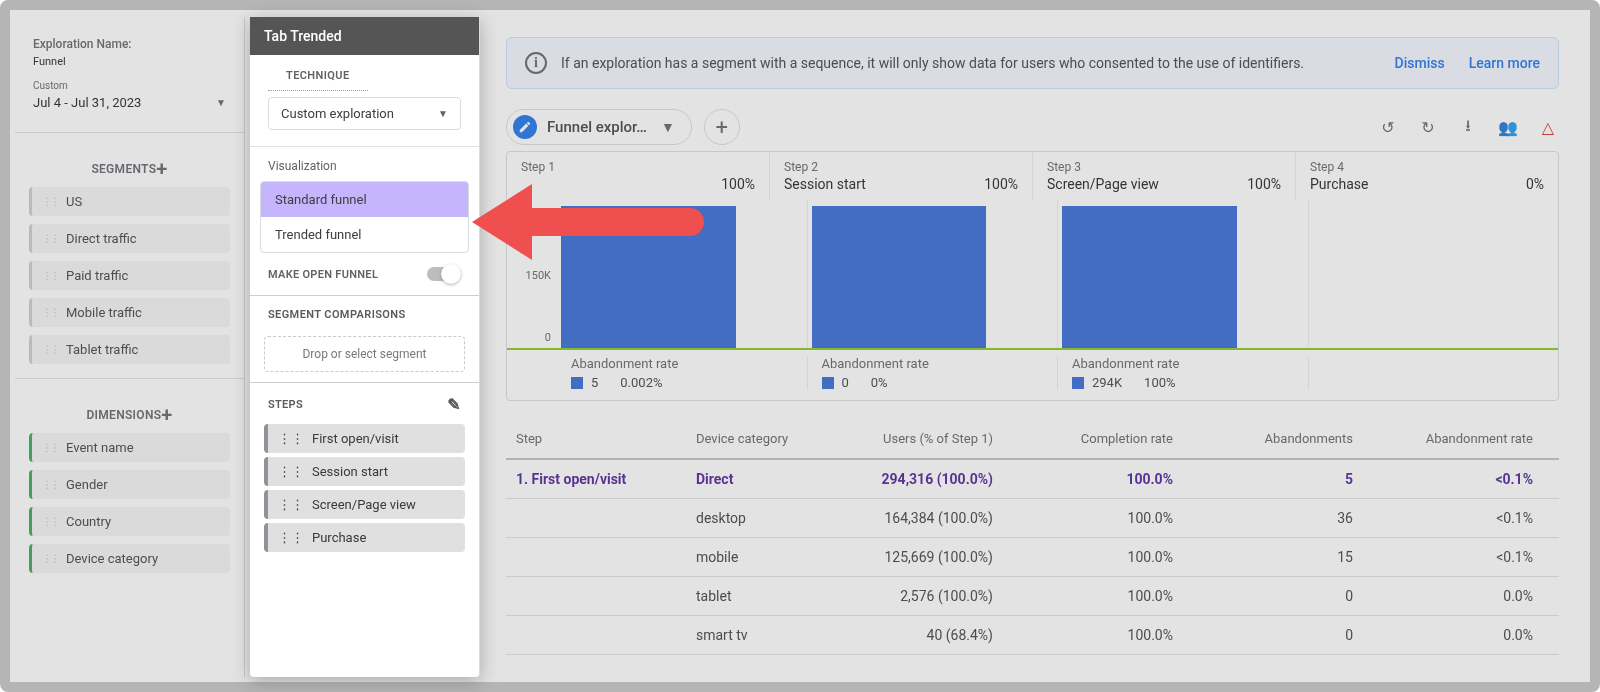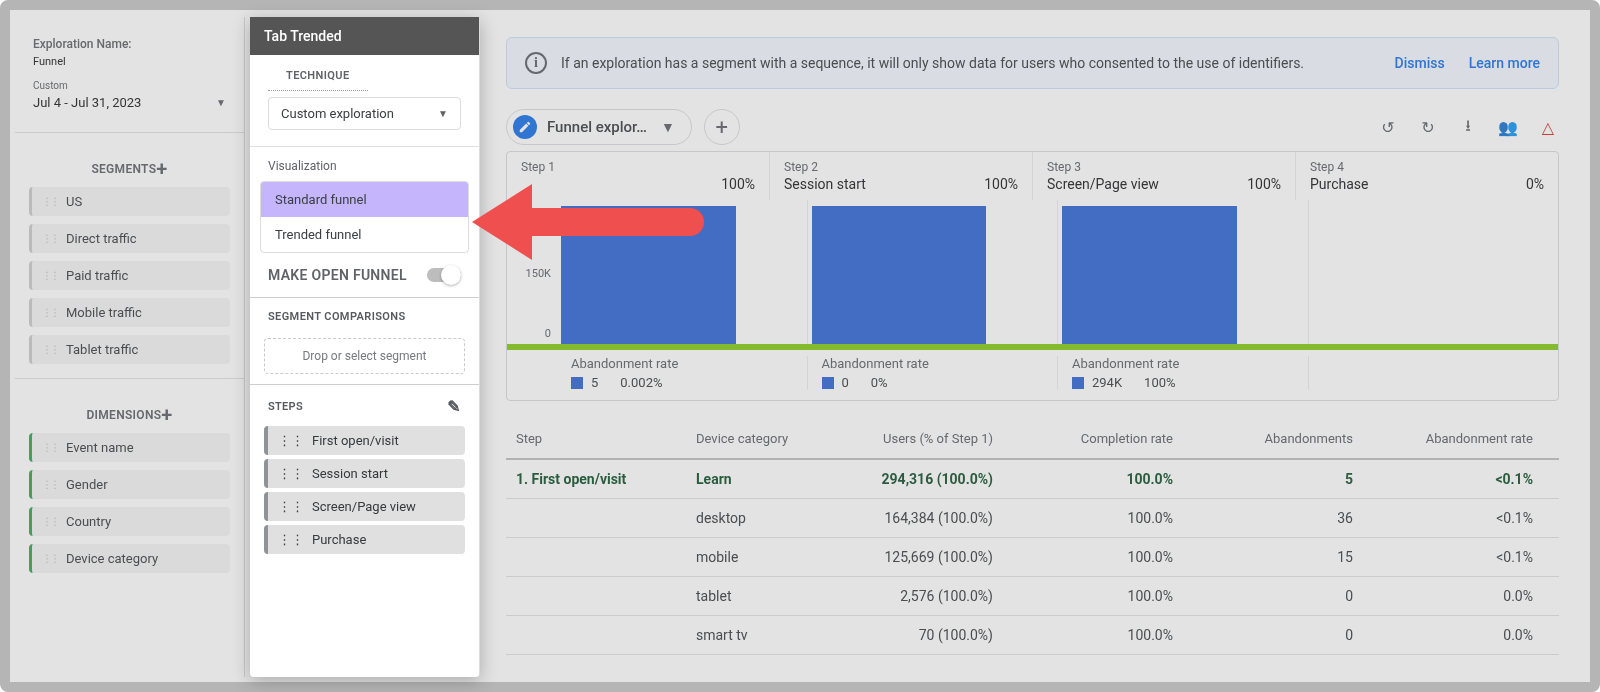--- a/index.html
+++ b/index.html
@@ -35,21 +35,21 @@
   .tech { margin-left:18px; margin-bottom:6px; border-bottom:1px dotted #9e9e9e; display:inline-block;}
   .dropdown-ctrl { margin:0 18px 16px; border:1px solid #dadce0; border-radius:4px; display:flex; align-items:center; justify-content:space-between; padding:8px 12px; font-size:13px; color:#3c4043; }
   .dropdown-ctrl .arrow { font-size:10px; color:#5f6368; }
   .ts-divider { height:1px; background:#e0e0e0; }
 
   .viz-label { font-size:12px; color:#5f6368; padding:12px 18px 4px; }
   .viz-options { border:1px solid #dadce0; margin:4px 10px; border-radius:4px; overflow:hidden; background:#fff;}
   .viz-opt { padding:10px 14px; font-size:13px; color:#3c4043; }
   .viz-opt.selected { background:#c4b5fd; }
 
-  .toggle-row { display:flex; align-items:center; justify-content:space-between; padding:10px 18px 14px; font-size:14px; font-weight:600; color:#5f6368; letter-spacing:.3px;}
+  .toggle-row { display:flex; align-items:center; justify-content:space-between; padding:10px 18px 14px; font-size:11px; font-weight:600; color:#5f6368; letter-spacing:.3px;}
   .switch { width:34px; height:14px; border-radius:7px; background:#bdbdbd; position:relative; }
   .switch::after { content:""; position:absolute; right:0; top:-3px; width:20px; height:20px; background:#fff; border-radius:50%; box-shadow:0 1px 3px rgba(0,0,0,.3);}
   .dim-inside { filter:brightness(.92);}
   .drop-target { margin:6px 14px; border:1px dashed #dadce0; border-radius:4px; padding:10px; text-align:center; font-size:12px; color:#80868b; }
   .step-chip { margin:4px 14px; background:#f4f4f4; border-radius:4px; border-left:4px solid #9aa0a6; padding:7px 10px; font-size:13px; color:#3c4043; display:flex; gap:8px; align-items:center;}
   .steps-hdr { display:flex; align-items:center; justify-content:space-between; padding:12px 18px 6px; font-size:11px; font-weight:600; letter-spacing:.3px; color:#5f6368;}
   .pencil { color:#5f6368; font-size:16px; }
 
   
   .main { position:absolute; left:470px; right:5px; top:7px; bottom:5px; background:#fff; padding:20px 26px 10px; }
@@ -67,41 +67,41 @@
   .tool-icons { margin-left:auto; display:flex; gap:18px; color:#5f6368;}
   .tool-icons span{display:inline-flex;width:22px;height:22px;align-items:center;justify-content:center;}
 
   .chart { border:1px solid #dadce0; border-radius:4px; }
   .chart-head { display:flex; }
   .chart-head .col { flex:1; padding:8px 14px; border-right:1px solid #ececec;}
   .chart-head .col:last-child{border-right:none;}
   .step-tag { font-size:12px; color:#5f6368; }
   .step-row2 { display:flex; align-items:center; justify-content:space-between; font-size:14px; color:#202124; margin-top:2px;}
   .pct { font-size:14px; color:#202124; }
-  .chart-body { display:flex; height:150px; border-bottom:6px solid #84cc16; position:relative;}
+  .chart-body { display:flex; height:150px; border-bottom:2px solid #84cc16; position:relative;}
   .chart-body .axis { width:50px; display:flex; flex-direction:column; justify-content:space-between; align-items:flex-end; padding:6px 6px 4px 0; font-size:11px; color:#5f6368;}
   .chart-body .cols { flex:1; display:flex; }
   .chart-body .ccol { flex:1; border-right:1px solid #ececec; display:flex; align-items:flex-end; }
   .chart-body .ccol:last-child{border-right:none;}
   .bar { width:70%; background:#3367d6; height:96%; margin-left:4px;}
   .chart-foot { display:flex; padding:6px 0 10px; }
   .chart-foot .spacer{width:50px;}
   .chart-foot .fcol { flex:1; padding:0 14px; font-size:13px; color:#5f6368; border-right:1px solid #ececec;}
   .chart-foot .fcol:last-child{border-right:none;}
   .ab-title{font-size:13px;color:#5f6368;margin-bottom:4px;}
   .ab-row { display:flex; align-items:center; gap:8px; font-size:13px; color:#3c4043;}
   .sq { width:12px;height:12px;background:#3367d6;display:inline-block;}
 
   
   .tbl { margin-top:18px; font-size:14px; color:#3c4043;}
   .tbl .thead,.tbl .trow { display:grid; grid-template-columns: 180px 170px 1fr 180px 180px 180px; border-bottom:1px solid #e0e0e0; align-items:center;}
   .tbl .thead { color:#5f6368; font-size:13px; padding:12px 10px; border-bottom:2px solid #c0c0c0;}
   .tbl .trow { padding:11px 10px; }
   .tbl .r { text-align:right; padding-right:16px;}
-  .tbl .bold { font-weight:700; color:#14532d;}
+  .tbl .bold { font-weight:700; color:#4c1d95;}
 
   
   .arrow-ann { position:absolute; left:462px; top:180px; z-index:6; pointer-events:none;}
   .arrow-ann .shaft { position:absolute; left:42px; top:18px; width:190px; height:28px; background:#ef4f4f; border-radius:14px;}
   .arrow-ann .head { position:absolute; left:0; top:-6px; width:0;height:0; border-top:38px solid transparent; border-bottom:38px solid transparent; border-right:60px solid #ef4f4f;}
 </style>
 </head>
 <body>
 
 <div class="frame">
@@ -339,21 +339,21 @@
           <div class="">Step</div>
           <div class="">Device category</div>
           <div class="r">Users (% of Step 1)</div>
           <div class="r">Completion rate</div>
           <div class="r">Abandonments</div>
           <div class="r">Abandonment rate</div>
         </div>
       <div id="tbody">
           <div class="trow bold">
             <div>1. First open/visit</div>
-            <div>Learn</div>
+            <div>Direct</div>
             <div class="r">294,316 (100.0%)</div>
             <div class="r">100.0%</div>
             <div class="r">5</div>
             <div class="r">&lt;0.1%</div>
           </div>
           <div class="trow ">
             <div></div>
             <div>desktop</div>
             <div class="r">164,384 (100.0%)</div>
             <div class="r">100.0%</div>
@@ -372,21 +372,21 @@
             <div></div>
             <div>tablet</div>
             <div class="r">2,576 (100.0%)</div>
             <div class="r">100.0%</div>
             <div class="r">0</div>
             <div class="r">0.0%</div>
           </div>
           <div class="trow ">
             <div></div>
             <div>smart tv</div>
-            <div class="r">70 (100.0%)</div>
+            <div class="r">40 (68.4%)</div>
             <div class="r">100.0%</div>
             <div class="r">0</div>
             <div class="r">0.0%</div>
           </div>
         </div>
     </div>
   </div>
 </div>
 
 </body></html>

